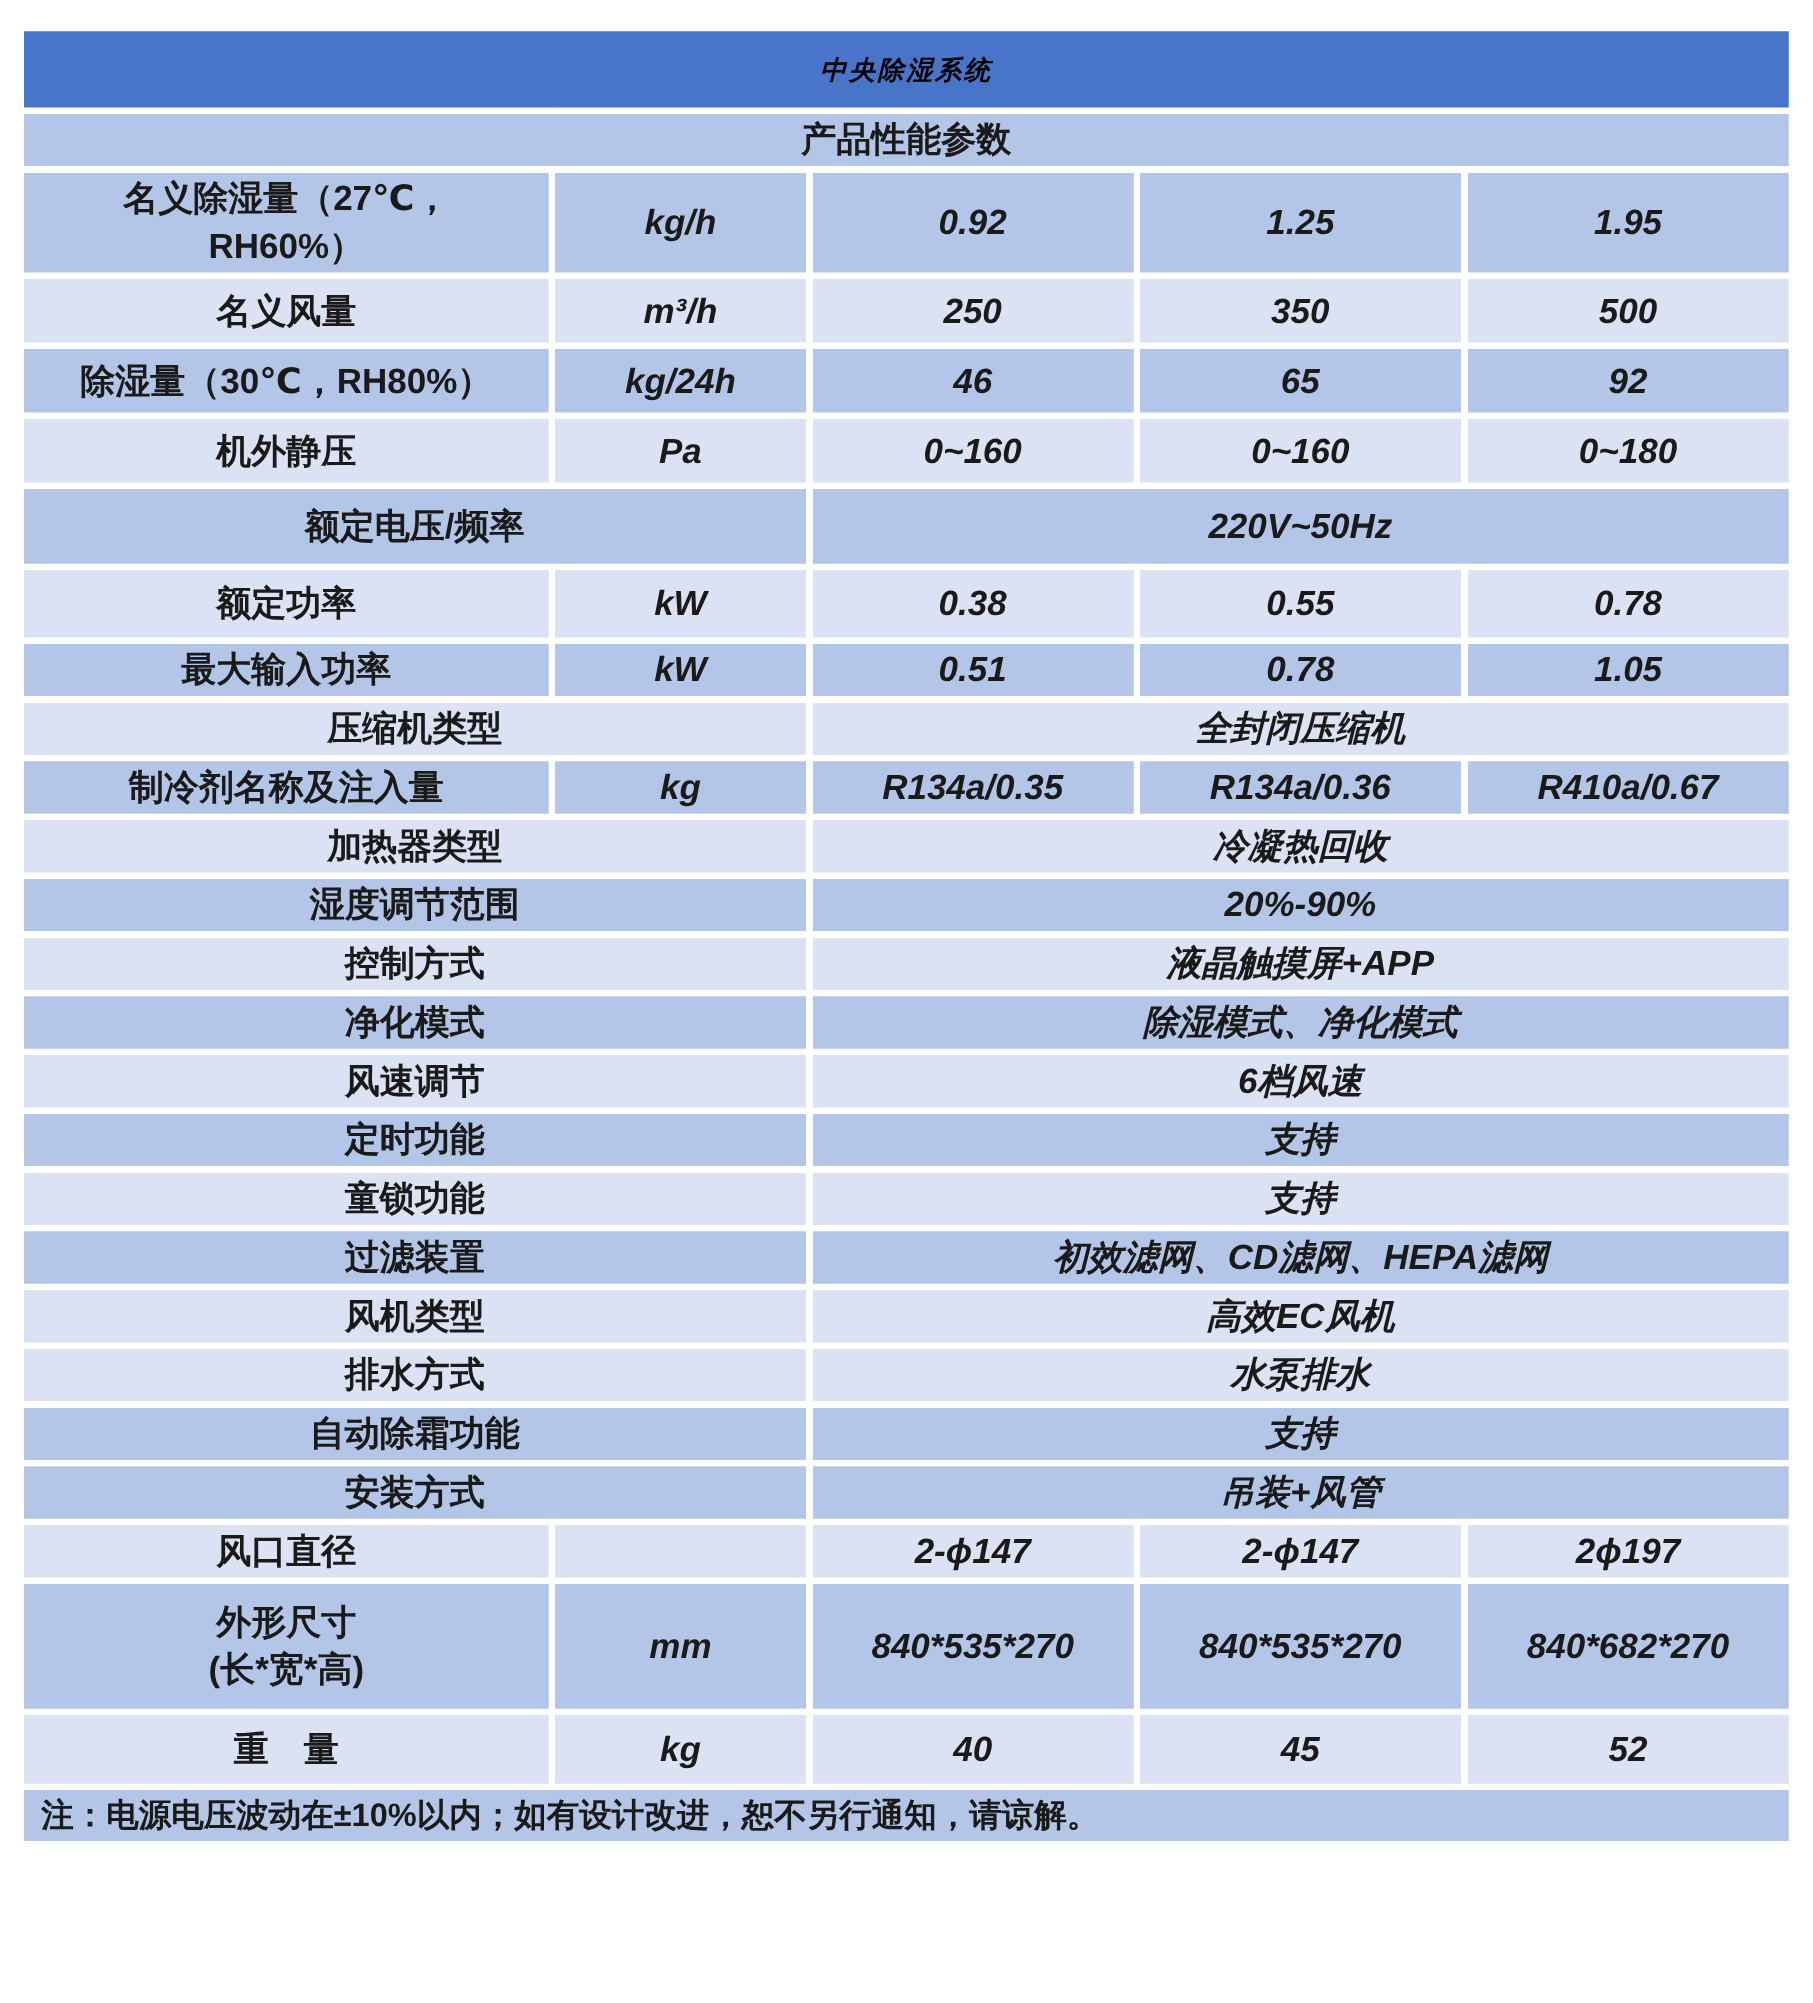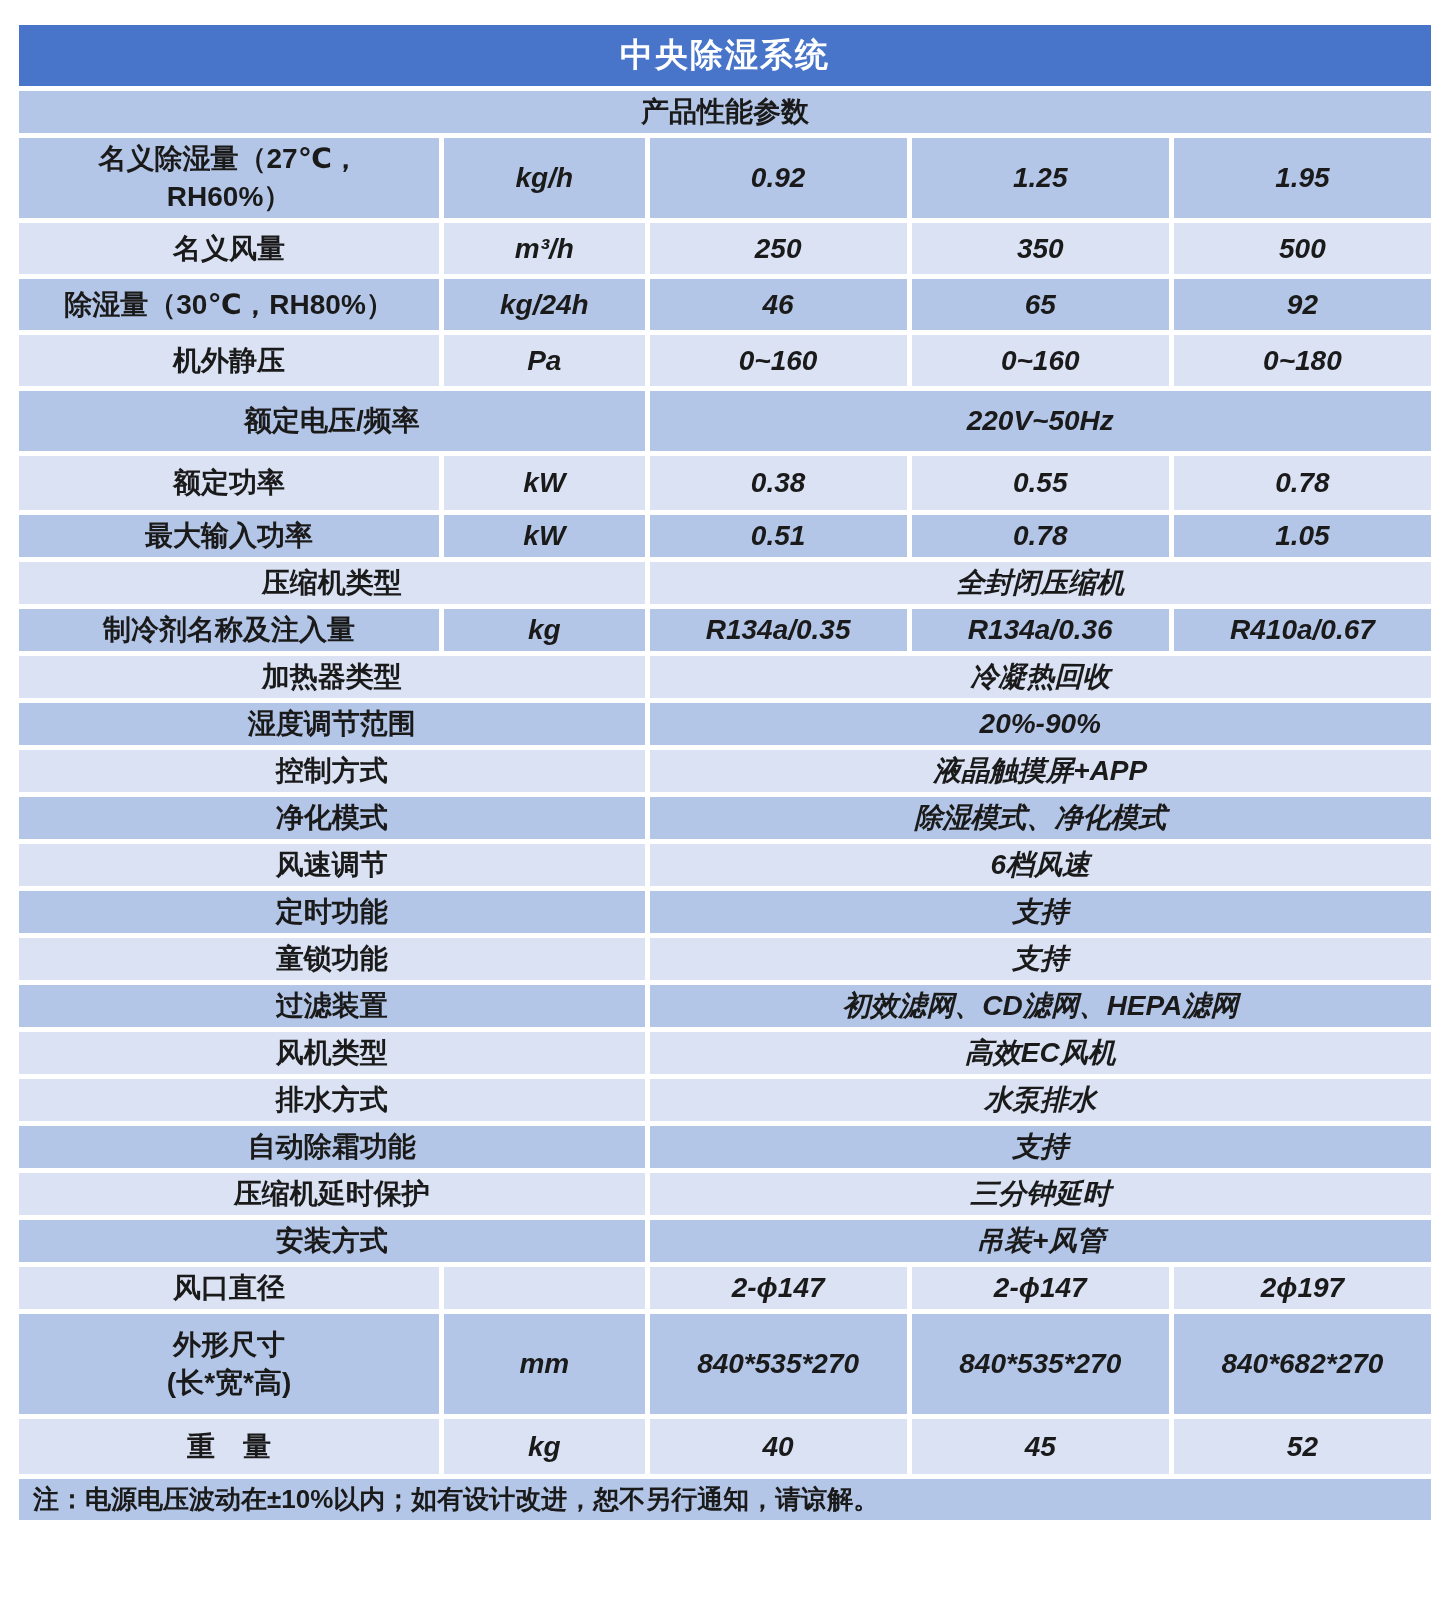--- a/index.html
+++ b/index.html
@@ -31,23 +31,24 @@
     vertical-align: middle;
     font-size: 28px;
     padding: 2px 6px;
     overflow: hidden;
   }
   tr.dark  td { background: #b4c6e7; }
   tr.light td { background: #dae2f3; }
 
   td.title-cell {
     background: #4875ca;
-    color: #ffffff;
-    font-size: 33px;
+    color: #000000;
+    font-size: 21px;
     letter-spacing: 2px;
+    font-style: italic;
   }
   td.label { white-space: pre-line; }
   td.unit, td.val, td.model { font-style: italic; }
   td.merged-label { font-style: normal; }
 
   tr.h-title  { height: 66px; }
   tr.h-sub    { height: 40px; }
   tr.h-head   { height: 60px; }
   tr.h-xl     { height: 80px; }
   tr.h-lg     { height: 56px; }
@@ -203,24 +204,20 @@
   <tr class="light h-row">
     <td class="label merged-label" colspan="2">排水方式</td>
     <td class="val" colspan="3">水泵排水</td>
   </tr>
 
   <tr class="dark h-row">
     <td class="label merged-label" colspan="2">自动除霜功能</td>
     <td class="val" colspan="3">支持</td>
   </tr>
 
-  <tr class="light h-row">
-    <td class="label merged-label" colspan="2">压缩机延时保护</td>
-    <td class="val" colspan="3">三分钟延时</td>
-  </tr>
 
   <tr class="dark h-row">
     <td class="label merged-label" colspan="2">安装方式</td>
     <td class="val" colspan="3">吊装+风管</td>
   </tr>
 
   <tr class="light h-sm">
     <td class="label">风口直径</td>
     <td class="unit"></td>
     <td class="val">2-ϕ147</td>

